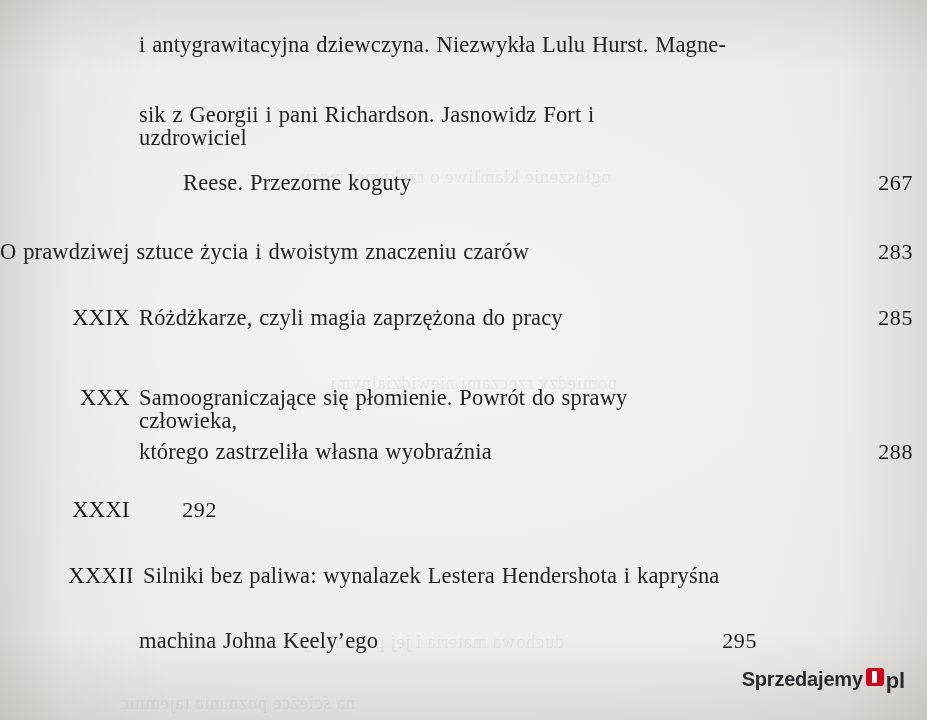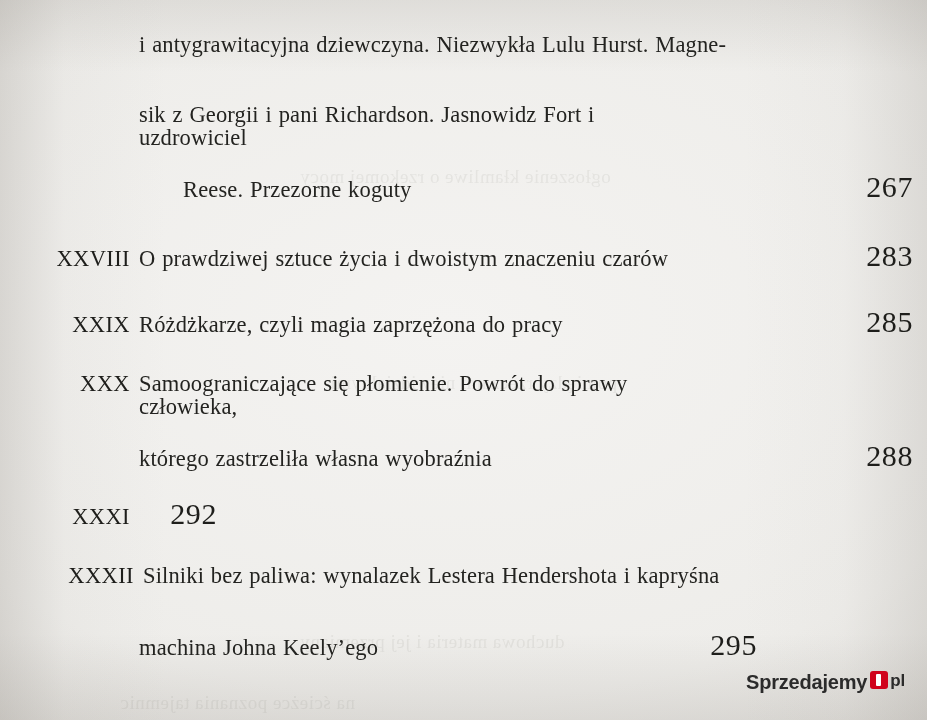--- a/index.html
+++ b/index.html
@@ -79,21 +79,21 @@
     color: #232320;
     letter-spacing: 0.15px;
     word-spacing: 1px;
   }
   .page-col {
     flex: 0 0 auto;
     width: 78px;
     text-align: right;
     padding-right: 14px;
     color: #1e1e1b;
-    font-size: 30px;
+    font-size: 22px;
     letter-spacing: 0.6px;
   }
   .page-col.empty { visibility: hidden; }
 
   
   .watermark {
     position: absolute;
     right: 22px;
     bottom: 26px;
     display: flex;
@@ -117,21 +117,21 @@
     content: "";
     position: absolute;
     left: 6px;
     top: 3px;
     width: 5px;
     height: 12px;
     background: #fff;
     border-radius: 1px;
   }
   .watermark .suffix {
-    font-size: 17px;
+    font-size: 22px;
     font-weight: 700;
     color: #2b2b2b;
   }
 </style>
 </head>
 <body>
 
 <div id="page">
 
   <div>
@@ -155,32 +155,31 @@
       <span class="page-col empty"></span>
     </div>
 
     <div class="row" style="position:absolute; left:0; top:172px; width:927px;gap:44px;">
       <span class="num-col"></span>
       <span class="title-col">Reese. Przezorne koguty</span>
       <span class="page-col">267</span>
     </div>
 
     <div class="row" style="position:absolute; left:0; top:241px; width:927px;">
-      <span class="num-col">XXVIII</span>
       <span class="title-col">O prawdziwej sztuce życia i dwoistym znaczeniu czarów</span>
       <span class="page-col">283</span>
     </div>
 
     <div class="row" style="position:absolute; left:0; top:307px; width:927px;">
       <span class="num-col">XXIX</span>
       <span class="title-col">Różdżkarze, czyli magia zaprzężona do pracy</span>
       <span class="page-col">285</span>
     </div>
 
-    <div class="row" style="position:absolute; left:0; top:373px; width:777px;justify-content:center;">
+    <div class="row" style="position:absolute; left:0; top:387px; width:777px;justify-content:center;">
       <span class="num-col">XXX</span>
       <span class="title-col">Samoograniczające się płomienie. Powrót do sprawy człowieka,</span>
       <span class="page-col empty"></span>
     </div>
 
     <div class="row" style="position:absolute; left:0; top:441px; width:927px;">
       <span class="num-col"></span>
       <span class="title-col">którego zastrzeliła własna wyobraźnia</span>
       <span class="page-col">288</span>
     </div>

